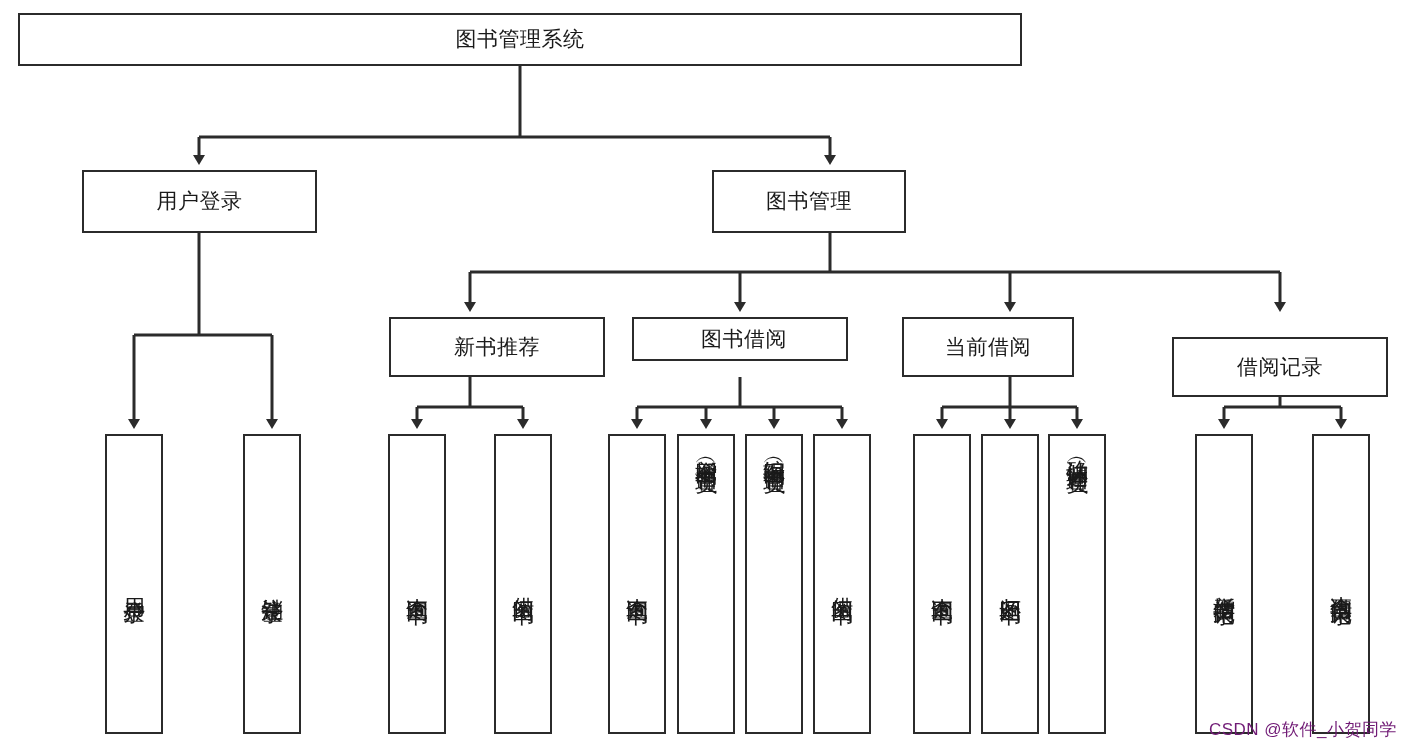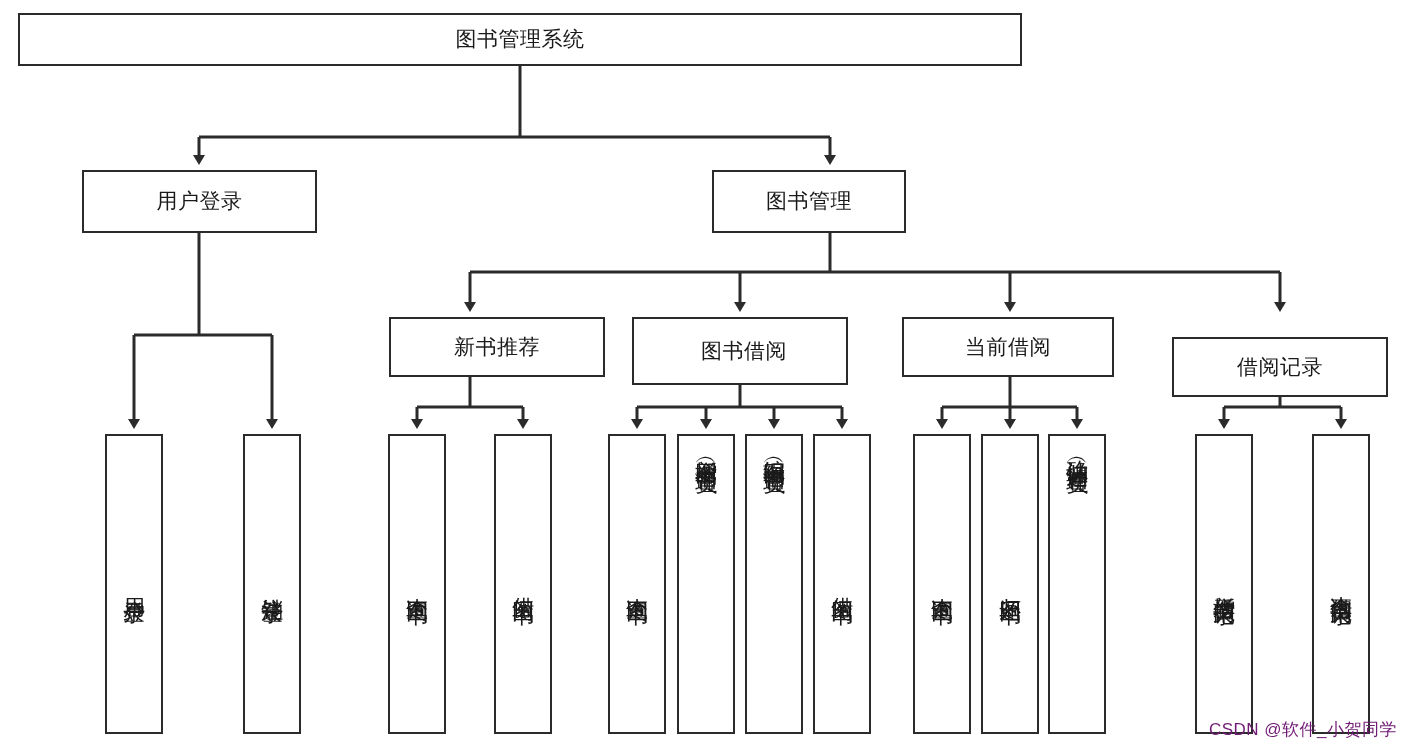--- a/index.html
+++ b/index.html
@@ -138,24 +138,24 @@
   <div class="node horiz" style="left:82px; top:170px; width:235px; height:63px;">
     <span class="node-label">用户登录</span>
   </div>
   <div class="node horiz" style="left:712px; top:170px; width:194px; height:63px;">
     <span class="node-label">图书管理</span>
   </div>
 
   <div class="node horiz" style="left:362px; top:317px; width:216px; height:60px;margin-left:27px;">
     <span class="node-label">新书推荐</span>
   </div>
-  <div class="node horiz" style="left:632px; top:317px; width:216px; height:68px;padding-left:8px;">
+  <div class="node horiz" style="left:632px; top:317px; width:216px; height:44px;padding-left:8px;">
     <span class="node-label">图书借阅</span>
   </div>
-  <div class="node horiz" style="left:902px; top:317px; width:212px; height:60px;">
+  <div class="node horiz" style="left:902px; top:317px; width:172px; height:60px;">
     <span class="node-label">当前借阅</span>
   </div>
   <div class="node horiz" style="left:1172px; top:317px; width:216px; height:60px;margin-top:20px;">
     <span class="node-label">借阅记录</span>
   </div>
 
   <div class="node vert center" style="left:105px; top:434px; width:58px; height:300px;">
     <span class="node-label">用户登录</span>
   </div>
   <div class="node vert center" style="left:243px; top:434px; width:58px; height:300px;">

